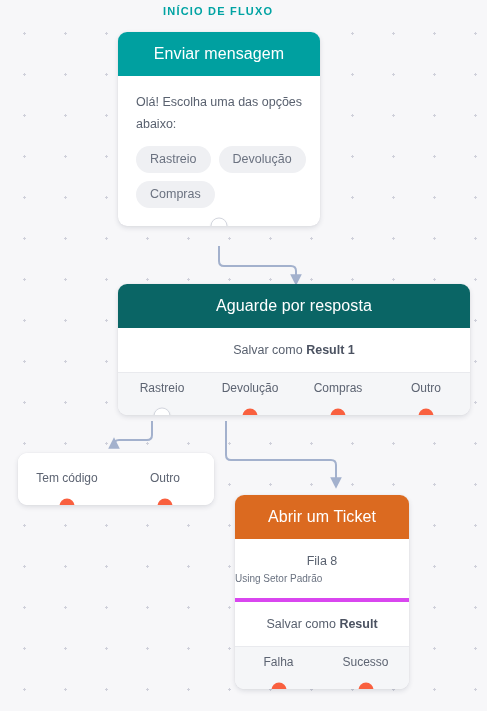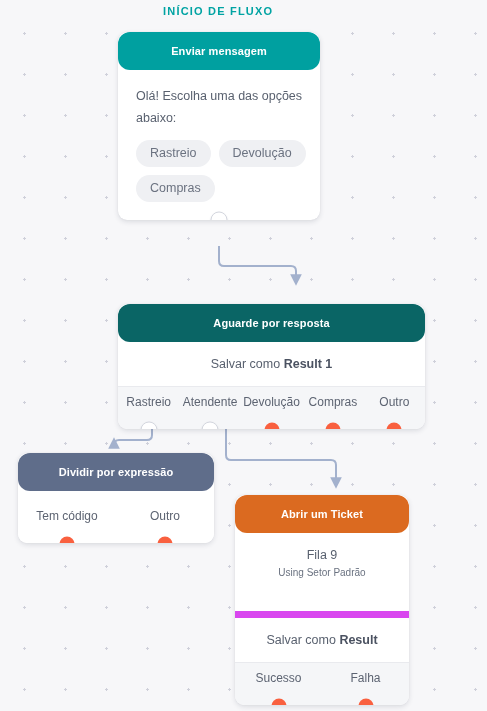--- a/index.html
+++ b/index.html
@@ -39,26 +39,25 @@
   
   .node {
     position: absolute;
     background: #ffffff;
     border-radius: 9px;
     box-shadow: 0 2px 5px rgba(40,50,70,0.13), 0 0 1px rgba(40,50,70,0.12);
     overflow: hidden;
   }
   .node-header {
     color: #ffffff;
-    font-size: 11px;
-    font-weight: bold;
+    font-size: 16px;
+    font-weight: normal;
     text-align: center;
     padding: 13px 8px 13px 8px;
     letter-spacing: .1px;
-    border-radius: 12px;
   }
   .hdr-teal     { background: #00a0a0; }
   .hdr-darkteal { background: #0a6565; }
   .hdr-slate    { background: #5f6d8a; }
   .hdr-orange   { background: #db6a20; }
 
   .node-body {
     padding: 16px 6px 18px 18px;
     font-size: 12.5px;
     line-height: 1.75;
@@ -83,27 +82,26 @@
   }
 
   .row-center {
     text-align: center;
     font-size: 12.5px;
     color: #59616f;
     padding: 15px 2px;
   }
   .row-center b { font-weight: bold; color: #4b5261; }
   .row-sub {
-    text-align: center;
     font-size: 10px;
     color: #6a7280;
     margin-top: -10px;
     padding-bottom: 14px;
   }
-  .row-divider { border-top: 7px solid #d946ef; margin-top: 19px; }
+  .row-divider { border-top: 4px solid #d946ef; }
 
   
   .outputs {
     display: flex;
     background: #f5f6f8;
     border-top: 1px solid #e9eaee;
     padding: 8px 0 0 0;
     position: relative;
   }
   .output {
@@ -155,21 +153,21 @@
     top: 5px;
     font-size: 11px;
     font-weight: bold;
     letter-spacing: 1.2px;
     color: #00a3a3;
     white-space: nowrap;
   }
 
   
   #node-message  { left: 118px; top: 32px;  width: 202px; }
-  #node-wait     { left: 118px; top: 304px; width: 307px; }
+  #node-wait     { left: 118px; top: 284px; width: 352px; }
   #node-split    { left: 18px;  top: 453px; width: 196px; }
   #node-ticket   { left: 235px; top: 495px; width: 174px; }
 </style>
 </head>
 <body>
 
 <div id="canvas">
 
   <svg id="edges" viewBox="0 0 487 711" width="487" height="711">
     <defs>
@@ -204,64 +202,59 @@
     <div class="node-header hdr-darkteal">Aguarde por resposta</div>
     <div class="row-center">
       <span>Salvar como </span><b>Result 1</b>
     </div>
     <div class="outputs">
       <div class="output">
         <span>Rastreio</span>
         <span class="handle open"></span>
       </div>
       <div class="output">
-        <span>Atendente</span>
-        <span class="handle open"></span>
-      </div>
-      <div class="output">
         <span>Devolução</span>
         <span class="handle filled"></span>
       </div>
       <div class="output">
         <span>Compras</span>
         <span class="handle filled"></span>
       </div>
       <div class="output">
         <span>Outro</span>
         <span class="handle filled"></span>
       </div>
     </div>
   </div>
 
   <div class="node" id="node-split">
-    <div class="node-header hdr-slate">Dividir por expressão</div>
     <div class="outputs" style="background:#ffffff;border-top:none;padding-top:18px;">
       <div class="output">
         <span>Tem código</span>
         <span class="handle filled"></span>
       </div>
       <div class="output">
         <span>Outro</span>
         <span class="handle filled"></span>
       </div>
     </div>
   </div>
 
   <div class="node" id="node-ticket">
     <div class="node-header hdr-orange">Abrir um Ticket</div>
-    <div class="row-center">Fila 9</div>
+    <div class="row-center">Fila 8</div>
     <div class="row-sub">Using Setor Padrão</div>
     <div class="row-center row-divider">
       <span>Salvar como </span><b>Result</b>
     </div>
     <div class="outputs">
       <div class="output">
+        <span>Falha</span>
+        <span class="handle filled"></span>
+      </div>
+      <div class="output">
         <span>Sucesso</span>
         <span class="handle filled"></span>
       </div>
-      <div class="output">
-        <span>Falha</span>
-        <span class="handle filled"></span>
-      </div>
     </div>
   </div>
 
 </div>
 
 </body></html>

